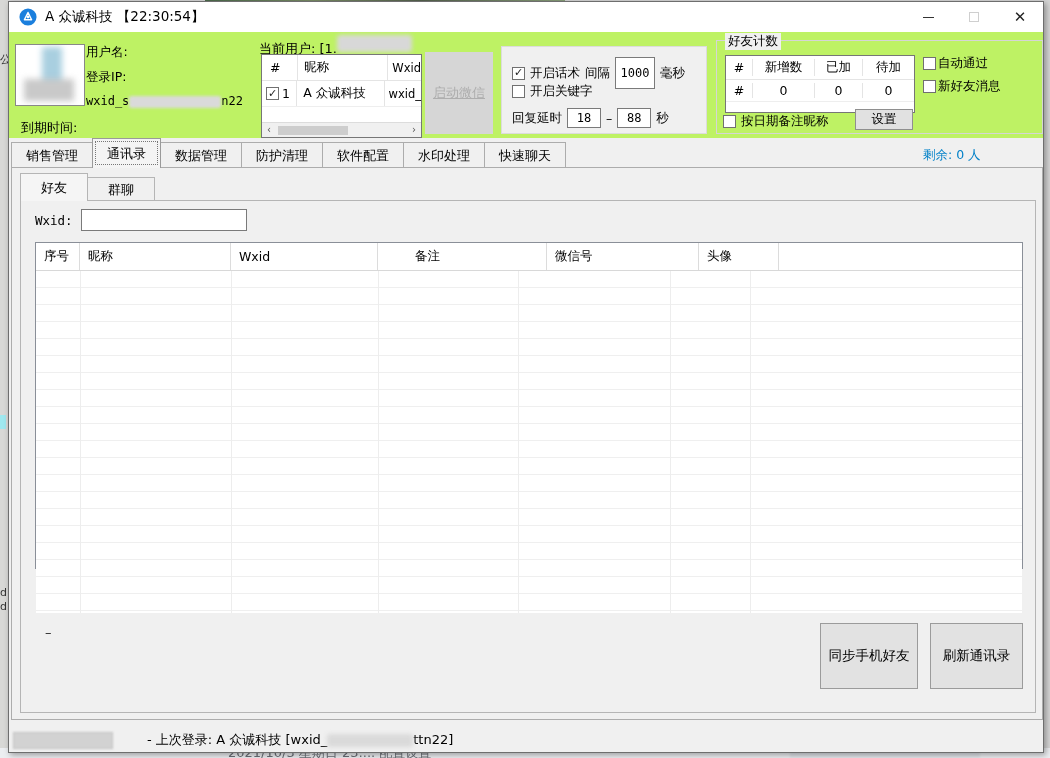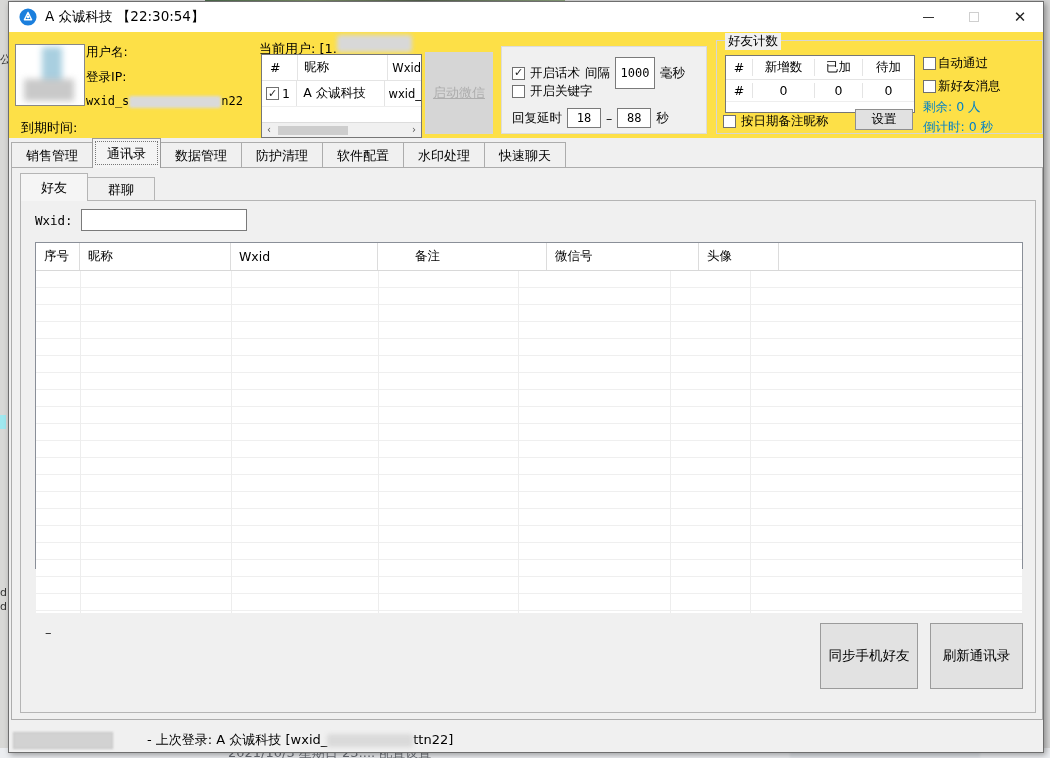--- a/index.html
+++ b/index.html
@@ -28,21 +28,21 @@
   .title-text { margin-left:8px; font-size:13.5px; }
   .win-controls { position:absolute; right:0; top:0; height:30px; display:flex; }
   .wc { width:46px; height:30px; display:flex; align-items:center; justify-content:center;
         font-size:13px; color:#222; }
   .wc-max { color:#c9c9c9; }
   .wc-max .maxbox { width:10px; height:10px; border:1px solid #cfcfcf; }
   .wc-min .minline { width:11px; height:0; border-top:1.5px solid #333; }
   .wc-close { font-size:15px; }
 
   
-  .top-panel { position:absolute; left:0; top:30px; width:100%; height:106px; background:#fde047; }
+  .top-panel { position:absolute; left:0; top:30px; width:100%; height:106px; background:#bef264; }
   .avatar { position:absolute; left:6px; top:12px; width:70px; height:62px; background:#fff;
       border:1px solid #888; overflow:hidden; }
   .av-b1 { position:absolute; left:26px; top:2px; width:20px; height:46px; background:#a9cfe0; filter:blur(3px); }
   .av-b2 { position:absolute; left:8px; top:34px; width:50px; height:22px; background:#c9c9c9; filter:blur(3px); }
   .ulabel { position:absolute; left:77px; font-size:12.5px; }
   .wxid-line { position:absolute; left:77px; top:62px; font-family:"DejaVu Sans Mono","Liberation Mono",monospace; font-size:12px; }
   .blur-chip { display:inline-block; vertical-align:middle; background:#dadada; filter:blur(1.5px); border-radius:2px; }
   .expire { position:absolute; left:12px; top:87px; font-size:13px; }
 
   .curuser-label { position:absolute; left:250px; top:8px; font-size:13px; }
@@ -72,21 +72,21 @@
       font-family:"DejaVu Sans Mono","Liberation Mono",monospace; display:inline-flex; align-items:center; justify-content:center; }
 
   .group-box { position:absolute; left:707px; top:8px; width:327px; height:94px; border:1px solid #d5d5d5; }
   .group-title { position:absolute; left:8px; top:-8px; background:#f0f0f0; padding:0 3px; font-size:12.5px; }
   .fc-table { position:absolute; left:8px; top:14px; width:190px; height:58px; background:#fff; border:1px solid #767676; }
   .fc-head { display:flex; height:24px; border-bottom:1px solid #e4e4e4; align-items:center; text-align:center; }
   .fc-row { display:flex; height:22px; align-items:center; text-align:center; border-bottom:1px solid #eee; }
   .fc-c0 { width:26px; } .fc-c1 { width:62px; border-left:1px solid #e4e4e4; }
   .fc-c2 { width:48px; border-left:1px solid #e4e4e4; } .fc-c3 { flex:1; border-left:1px solid #e4e4e4; }
   .fc-check { position:absolute; left:206px; display:flex; align-items:center; gap:2px; }
-  .blue-text { position:absolute; left:206px; color:#0080c8; font-size:12.5px; }
+  .blue-text { position:absolute; left:206px; color:#0080c8; font-size:12.5px;margin-top:48px; }
   .fc-bottom-check { position:absolute; left:6px; top:72px; display:flex; align-items:center; gap:5px; }
   .settings-btn { position:absolute; left:138px; top:68px; width:58px; height:21px; background:#e1e1e1;
       border:1px solid #8f8f8f; display:flex; align-items:center; justify-content:center; font-size:12.5px; }
 
   
   .tabstrip { position:absolute; left:2px; top:136px; display:flex; align-items:flex-end; height:30px; }
   .tab { height:26px; padding:0 14px; background:#f0f0f0; border:1px solid #acacac; border-bottom:none;
       display:flex; align-items:center; font-size:13px; margin-right:-1px; }
   .tab.active { height:30px; background:#f4f4f4; position:relative; z-index:2;
       outline:1px dotted #777; outline-offset:-4px; border-color:#9a9a9a; }

